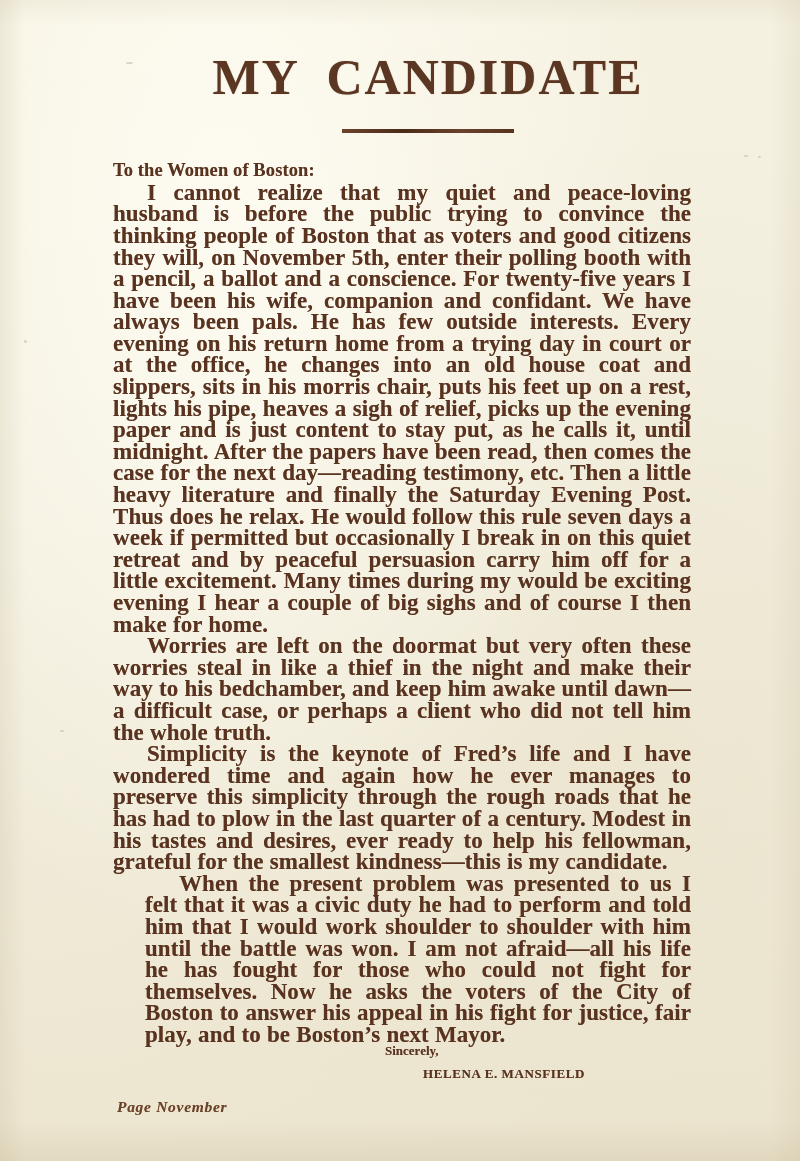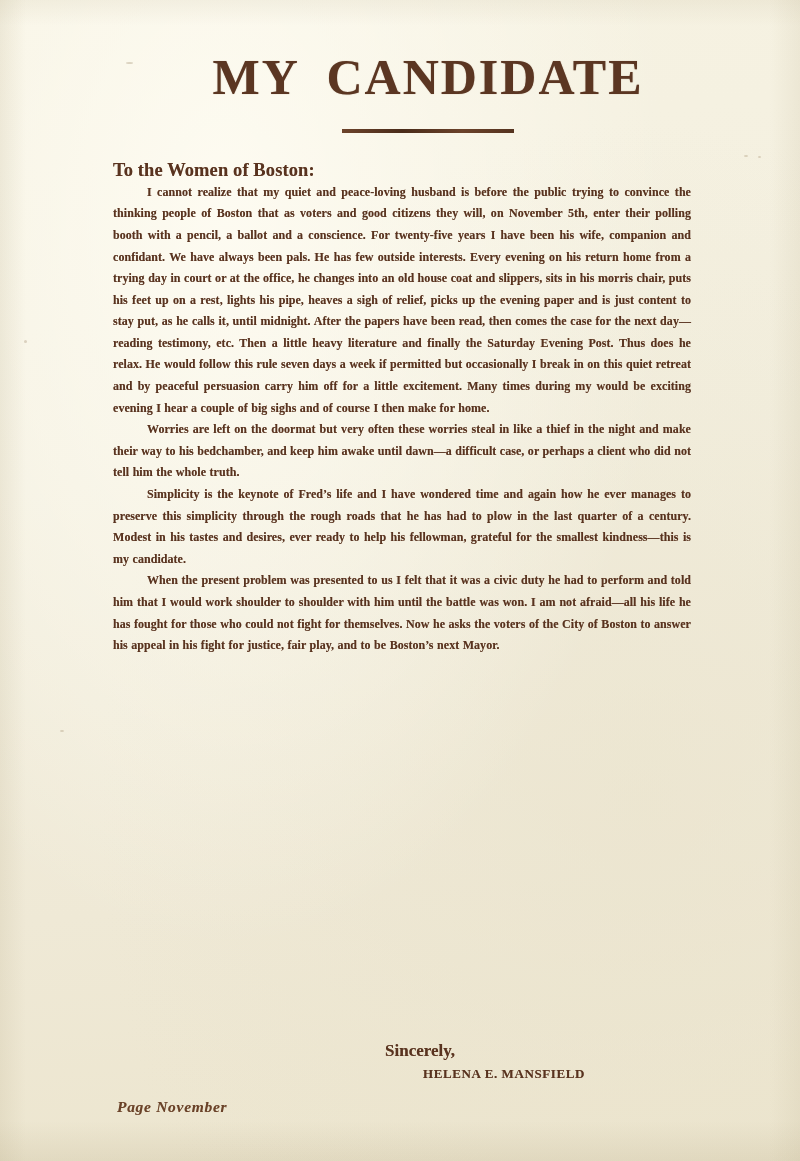--- a/index.html
+++ b/index.html
@@ -89,47 +89,47 @@
     font-size: 18.5px;
     font-weight: bold;
     line-height: 1.12;
     margin: 8px 0 1px 0;
     letter-spacing: 0.1px;
     text-shadow: 0 0 0.6px rgba(89,51,31,0.5);
   }
 
   .body-par {
     margin: 0;
-    font-size: 12px;
+    font-size: 23px;
     font-weight: bold;
     line-height: 21.6px;
     text-align: justify;
     text-justify: inter-word;
     text-indent: 34px;
     letter-spacing: 0.05px;
     word-spacing: 0.4px;
     text-shadow: 0 0 0.6px rgba(89,51,31,0.5);
     hyphens: none;
   }
 
-  .body-par:last-of-type { text-align: justify; }
+  .body-par:last-of-type { text-align: justify; margin-left: 32px; }
 
   
   .signature {
     position: absolute;
     left: 113px;
     top: 1040px;
     width: 578px;
     color: #59331f;
     font-weight: bold;
     text-shadow: 0 0 0.6px rgba(89,51,31,0.5);
   }
 
   .sign-closing {
-    font-size: 17px;
+    font-size: 13px;
     line-height: 22px;
     padding-left: 272px;
   }
 
   .sign-name {
     font-size: 13px;
     line-height: 24px;
     letter-spacing: 0.6px;
     padding-left: 310px;
   }

